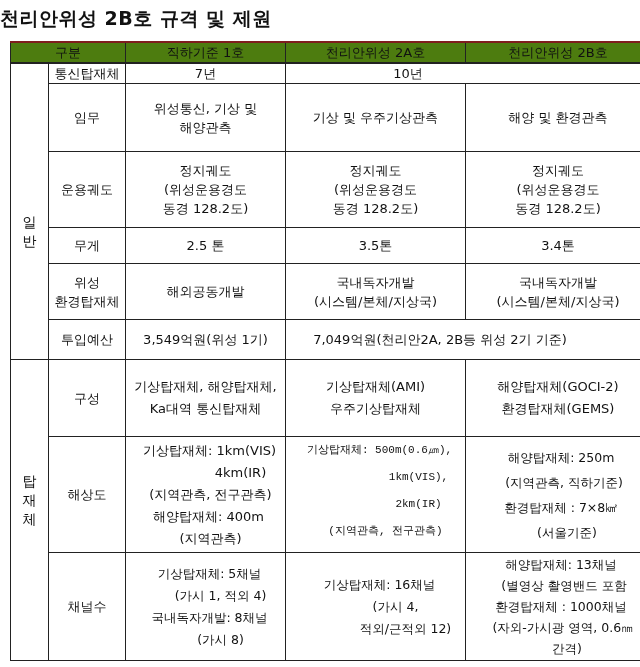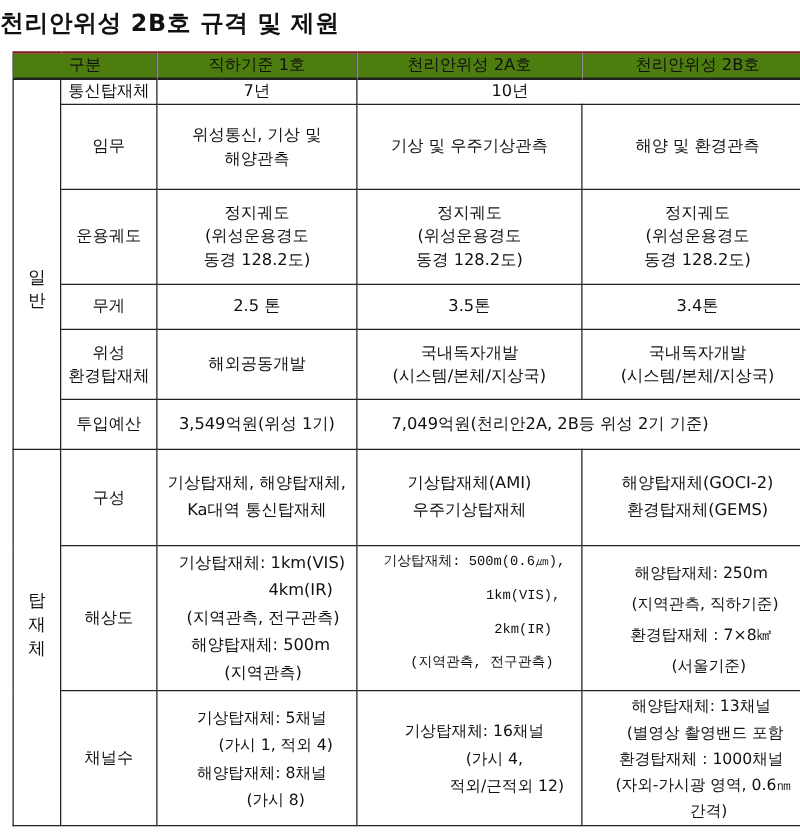--- a/index.html
+++ b/index.html
@@ -123,42 +123,42 @@
       <span>해양탑재체(GOCI-2)</span>
       <span>환경탑재체(GEMS)</span>
     </td>
   </tr>
   <tr style="height:116px">
     <td>해상도</td>
     <td class="lines left" style="line-height:22px;font-size:13px;">
       <span style="padding-left:8px">기상탑재체: 1km(VIS)</span>
       <span style="padding-left:70px">4km(IR)</span>
       <span style="padding-left:10px">(지역관측, 전구관측)</span>
-      <span style="padding-left:6px">해양탑재체: 500m</span>
+      <span style="padding-left:6px">해양탑재체: 400m</span>
       <span style="padding-left:10px">(지역관측)</span>
     </td>
     <td class="lines left" style="line-height:27px;font-size:11px;vertical-align:top;font-family:Liberation Mono, monospace;">
       <span style="padding-left:8px">기상탑재체: 500m(0.6㎛),</span>
       <span style="padding-left:86px">1km(VIS),</span>
       <span style="padding-left:86px">2km(IR)</span>
       <span style="padding-left:20px">(지역관측, 전구관측)</span>
     </td>
     <td class="lines left" style="line-height:25px;font-size:12.5px;">
       <span style="padding-left:6px">해양탑재체: 250m</span>
       <span style="padding-left:12px">(지역관측, 직하기준)</span>
       <span style="padding-left:6px">환경탑재체 : 7×8㎢</span>
       <span style="padding-left:18px">(서울기준)</span>
     </td>
   </tr>
   <tr class="thick-bottom" style="height:108px">
     <td>채널수</td>
     <td class="lines left" style="line-height:22px;font-size:12.5px;">
       <span style="padding-left:8px">기상탑재체: 5채널</span>
       <span style="padding-left:30px">(가시 1, 적외 4)</span>
-      <span style="padding-left:8px">해양탑재체: 8채널</span>
+      <span style="padding-left:8px">국내독자개발: 8채널</span>
       <span style="padding-left:30px">(가시 8)</span>
     </td>
     <td class="lines left" style="line-height:22px;font-size:12.5px;margin-top:11px;">
       <span style="padding-left:8px">기상탑재체: 16채널</span>
       <span style="padding-left:40px">(가시 4,</span>
       <span style="padding-left:60px">적외/근적외 12)</span>
     </td>
     <td class="lines left" style="line-height:21px;font-size:12.5px;">
       <span style="padding-left:6px">해양탑재체: 13채널</span>
       <span style="padding-left:12px">(별영상 촬영밴드 포함</span>

